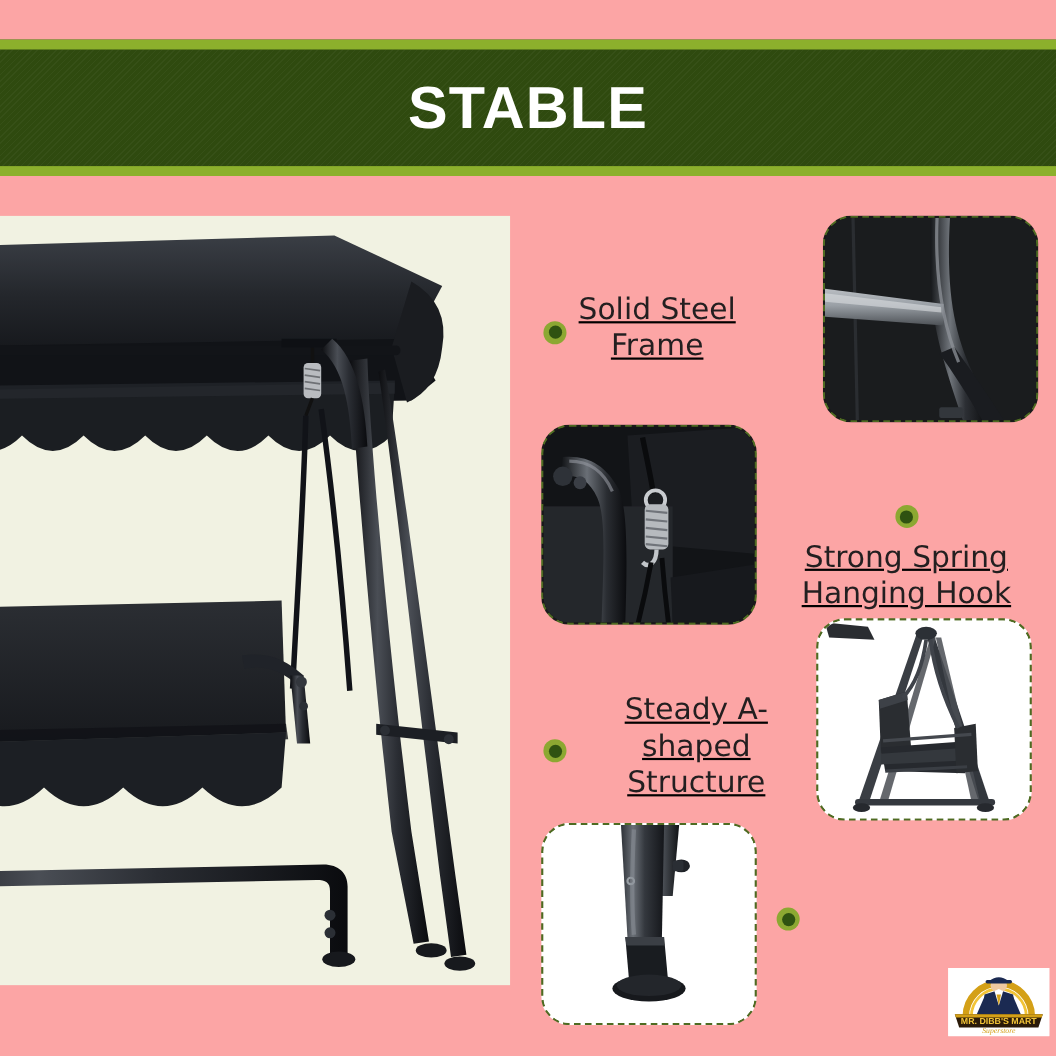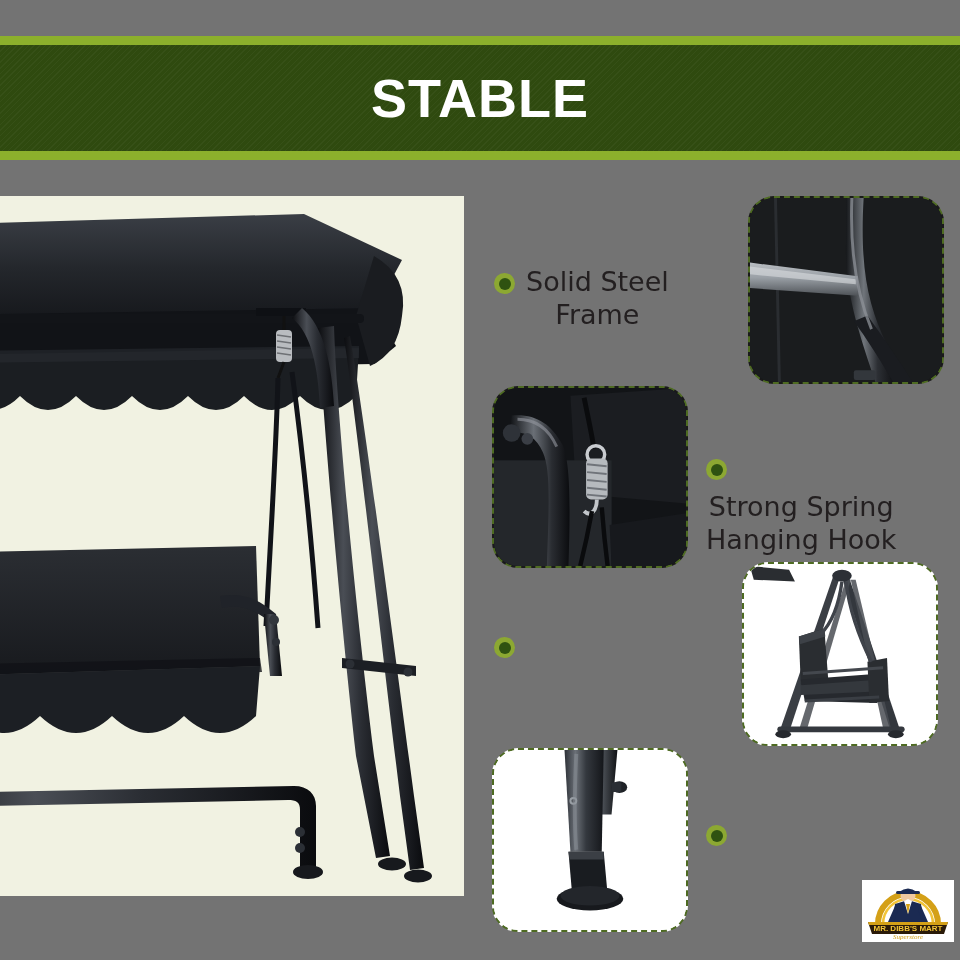--- a/index.html
+++ b/index.html
@@ -2,21 +2,21 @@
 <html><head>
 <meta charset="utf-8">
 <style>
   html,body{margin:0;padding:0;}
   body{
     width:960px;height:960px;overflow:hidden;
     background:#F1F2E2;
     font-family:"DejaVu Sans","Liberation Sans",sans-serif;
     position:relative;
   }
-  .stage{position:absolute;inset:0;background:#737373;}
+  .stage{position:absolute;inset:0;background:#fca5a5;}
 
   
   .banner{
     position:absolute;left:0;top:36px;width:960px;height:124px;
     background:#2F4A0F;
     background-image:repeating-linear-gradient(135deg,
         rgba(255,255,255,.035) 0px, rgba(255,255,255,.035) 1px,
         rgba(0,0,0,0) 1px, rgba(0,0,0,0) 4px);
     border-top:9px solid #8CB02C;
     border-bottom:9px solid #8CB02C;
@@ -31,22 +31,23 @@
 
   
   .hero{
     position:absolute;left:-96px;top:196px;width:560px;height:700px;
     overflow:hidden;
   }
   .hero svg{display:block;}
 
   
   .feat-text{
-    position:absolute;display:flex;align-items:flex-start;
+    position:absolute;display:flex;align-items:center;
     gap:11px;
+    text-decoration:underline;
   }
   .bullet{
     width:21px;height:21px;border-radius:50%;
     background:#8CA832;flex:0 0 auto;margin-top:7px;
     display:flex;align-items:center;justify-content:center;
   }
   .bullet i{
     display:block;width:12px;height:12px;border-radius:50%;
     background:#2F5211;
   }
@@ -264,20 +265,22 @@
         <i></i>
       </span>
     <span class="feat-label">Strong Spring
 Hanging Hook</span>
   </div>
 
   <div class="feat-text" style="left:494px;top:630px;width:246px;">
     <span class="bullet">
         <i></i>
       </span>
+    <span class="feat-label">Steady A-shaped
+Structure</span>
   </div>
 
   <div class="panel" style="left:742px;top:562px;width:196px;height:184px;">
     <svg viewBox="0 0 196 184" preserveAspectRatio="none" xmlns="http://www.w3.org/2000/svg">
       <rect width="196" height="184" fill="#FFFFFF"></rect>
 
       <path d="M 6 2 L 46 6 L 52 18 L 10 16 Z" fill="#2a2d31"></path>
 
       <path d="M 92 10 L 99 10 L 46 172 L 36 172 Z" fill="#3a3e44"></path>
 

